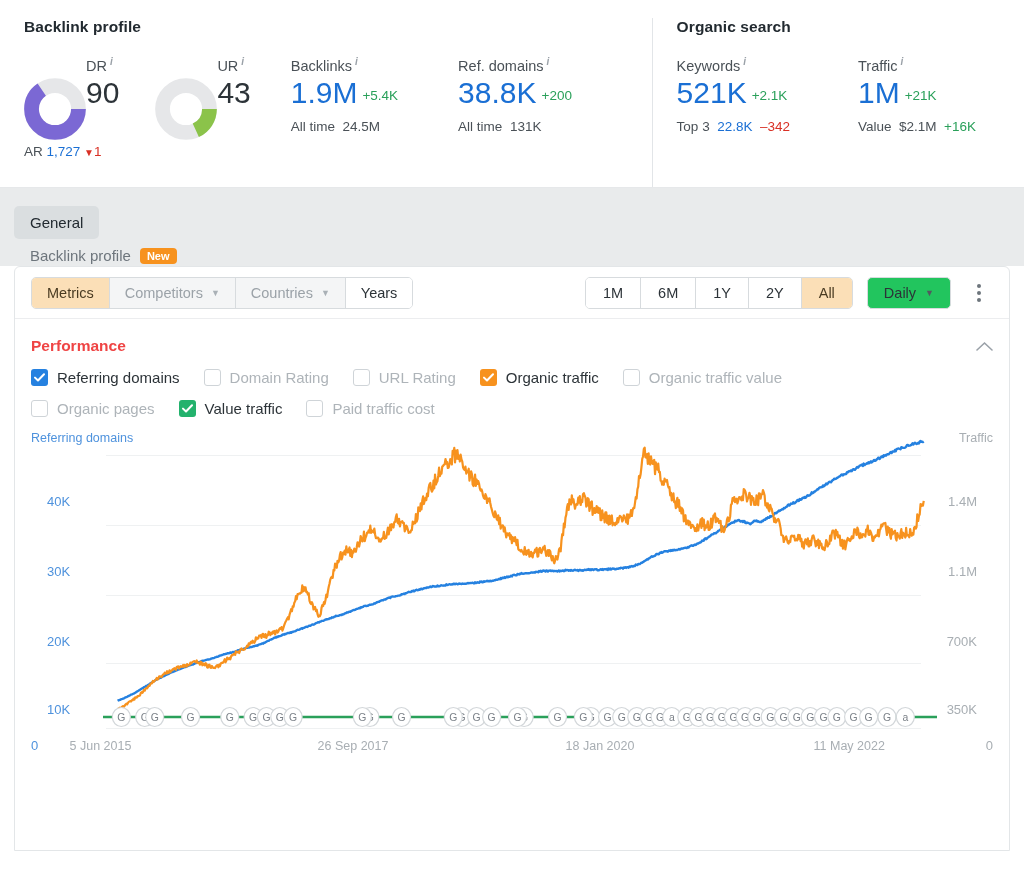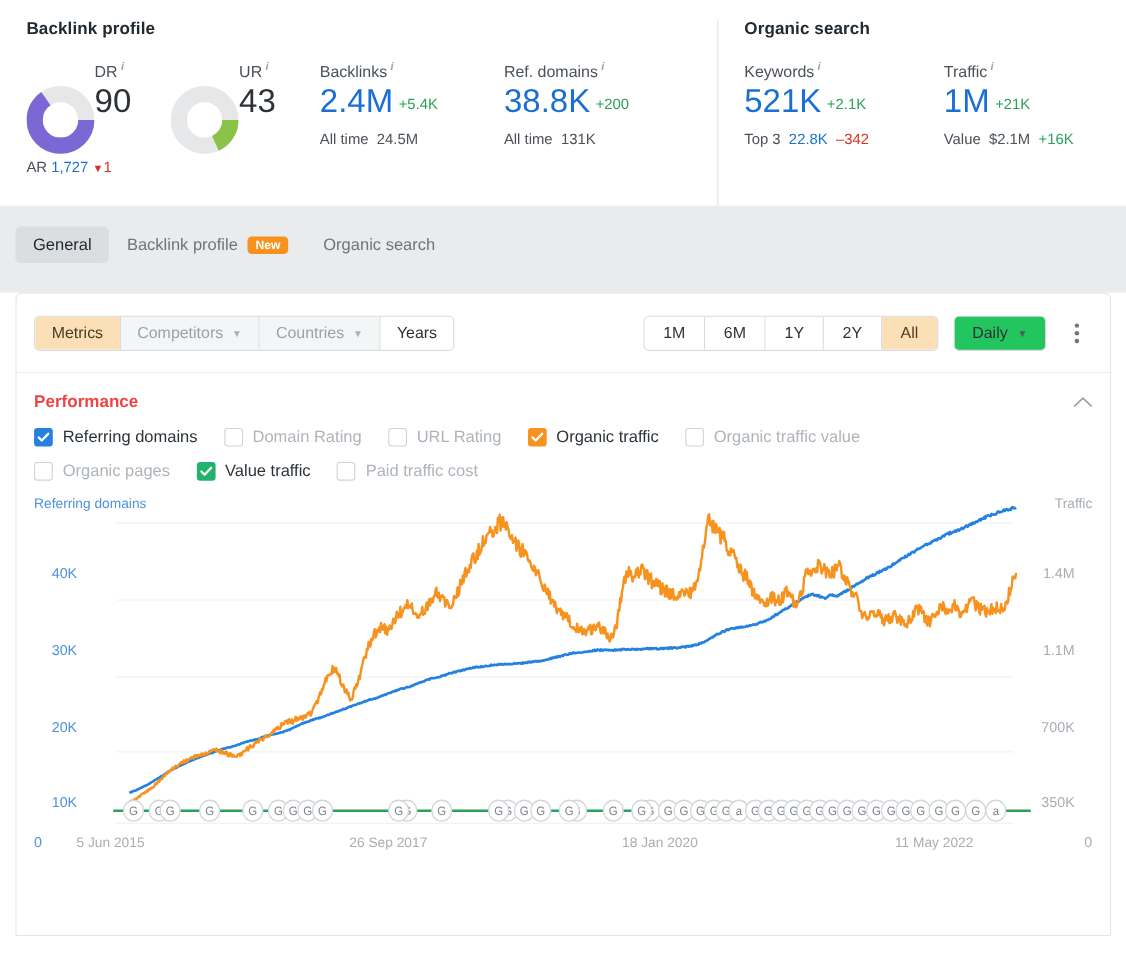--- a/index.html
+++ b/index.html
@@ -59,40 +59,40 @@
 
   
   .donut-wrap { display: flex; align-items: flex-start; margin-right: 12px; }
   .donut { width: 62px; height: 62px; position: relative; margin-top: 22px; }
   .donut svg { display: block; }
   .donut-text { display: flex; flex-direction: column; }
 
   
   .tabs-strip {
     background: #e9ebec; height: 78px; padding: 18px 14px 0 14px;
-    display: flex; align-items: flex-start;
+    display: flex; align-items: flex-start; flex-direction: column;
   }
   .tab {
     font-size: 15px; color: #6d757c; padding: 8px 16px;
     border-radius: 5px; cursor: pointer; white-space: nowrap;
     display: flex; align-items: center;
   }
   .tab.active { background: #dadee0; color: #222a30; }
   .badge-new {
     background: #f7921e; color: #fff; font-size: 11px; font-weight: bold;
     border-radius: 4px; padding: 2px 7px; margin-left: 9px;
   }
 
   
   .panel {
     background: #fff; margin: 0 14px; border: 1px solid #e3e6e8;
     border-radius: 6px 6px 0 0; height: 585px; position: relative;
   }
   .toolbar {
-    height: 72px; display: flex; align-items: center;
+    height: 52px; display: flex; align-items: center;
     padding: 0 16px; border-bottom: 1px solid #ecedef;
   }
   .seg { display: flex; border: 1px solid #d7dbde; border-radius: 5px; overflow: hidden; }
   .seg-btn {
     font-size: 14.5px; padding: 7px 15px; background: #f4f5f6;
     color: #9ba2a8; border-right: 1px solid #d7dbde; cursor: pointer;
     display: flex; align-items: center; white-space: nowrap;
   }
   .seg-btn:last-child { border-right: none; }
   .seg-btn.amber { background: #fbdfb7; color: #4a3b22; }
@@ -189,21 +189,21 @@
           </div>
           <div class="donut-text">
             <div class="metric-label"><span>UR</span><span class="info-i">i</span></div>
             <div class="metric-value dark">43</div>
           </div>
         </div>
 
         <div class="metric" style="margin-left:28px">
           <div class="metric-label"><span>Backlinks</span><span class="info-i">i</span></div>
           <div class="metric-value">
-            <span>2.4M</span><span class="delta up">+5.4K</span>
+            <span>1.9M</span><span class="delta up">+5.4K</span>
           </div>
           <div class="metric-sub">
             <span>All time</span>&nbsp;&nbsp;<span>24.5M</span>
           </div>
         </div>
 
         <div class="metric" style="margin-left:36px">
           <div class="metric-label"><span>Ref. domains</span><span class="info-i">i</span></div>
           <div class="metric-value">
             <span>38.8K</span><span class="delta up">+200</span>

